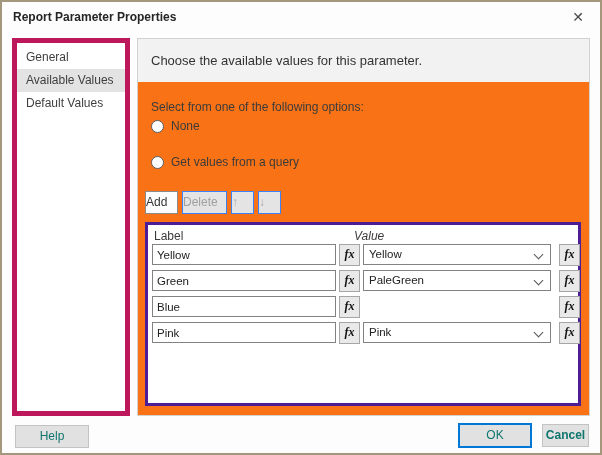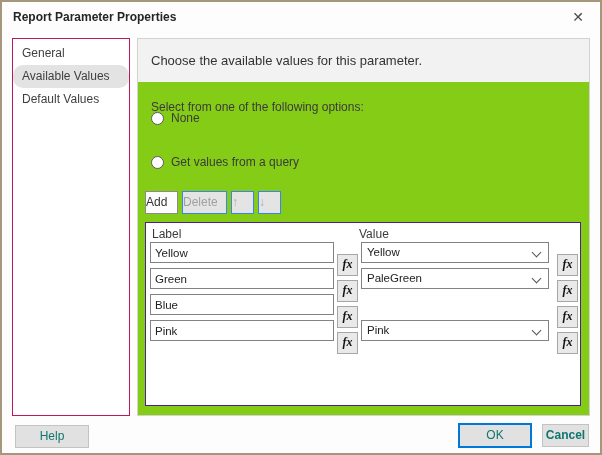--- a/index.html
+++ b/index.html
@@ -12,27 +12,27 @@
   }
 
   
   .titlebar { position: absolute; left: 0; top: 0; right: 0; height: 30px; background: #fdfdfd; }
   .titlebar .title { position: absolute; left: 11px; top: 8px; font-weight: bold; font-size: 12px; color: #252525; }
   .close-btn { position: absolute; right: 8px; top: 3px; width: 28px; height: 24px; text-align: center; line-height: 24px;
                font-size: 14px; color: #4a4a4a; cursor: pointer; }
 
   
   .sidebar { position: absolute; left: 10px; top: 36px; width: 118px; bottom: 37px;
-             background: #ffffff; border: 1px solid #be185d; padding-top: 3px; }
+             background: #ffffff; border: 5px solid #be185d; padding-top: 3px; }
   .side-item { height: 23px; line-height: 23px; padding-left: 9px; color: #3f3f3f; cursor: pointer; }
-  .side-item.selected { background: #e3e3e3; border-radius: 10px; }
+  .side-item.selected { background: #e3e3e3; }
 
   
   .main { position: absolute; left: 135px; top: 36px; right: 10px; bottom: 37px;
-          background: #84cc16; border: 1px solid #d4d2d0; padding-left: 48px; }
+          background: #f97316; border: 1px solid #d4d2d0; padding-left: 48px; }
   .main-heading { position: absolute; left: 0; right: 0; top: 0; height: 43px; background: #f2f2f2;
                   font-size: 13px; color: #333; padding: 14px 0 0 13px; }
   .options-label { position: absolute; left: 13px; top: 61px; color: #3b3b3b; }
 
   .radio-row { position: absolute; left: 13px; height: 16px; display: flex; align-items: center; cursor: pointer; }
   .radio-circle { width: 13px; height: 13px; border: 1px solid #5c5c5c; border-radius: 50%; background: #fff;
                   display: inline-block; position: relative; flex: 0 0 auto; }
   .radio-row.checked .radio-circle::after { content: ""; position: absolute; left: 2px; top: 2px; width: 7px; height: 7px;
                   border-radius: 50%; background: #3c3c3c; }
   .radio-label { margin-left: 7px; }
@@ -40,28 +40,28 @@
   
   .tb-btn { position: absolute; top: 152px; height: 23px; text-align: left; line-height: 21px; }
   .btn-add { left: 7px; width: 33px; background: #fcfcfc; border: 1px solid #8a8a8a; color: #333; cursor: pointer; }
   .btn-disabled { background: #e4e4e4; border: 1px solid #3b82f6; color: #a0a0a0; }
   .btn-delete { left: 44px; width: 45px; }
   .btn-up { left: 93px; width: 23px; color: #ababab; font-size: 12px; }
   .btn-down { left: 120px; width: 23px; color: #ababab; font-size: 12px; }
 
   
   .values-box { position: absolute; left: 7px; top: 183px; width: 436px; height: 184px;
-                border: 1px solid #4c1d95; background: #fff; }
+                border: 3px solid #4c1d95; background: #fff; }
   .col-header { position: absolute; top: 4px; height: 15px; color: #3b3b3b; }
   .col-label { left: 6px; }
-  .col-value { left: 213px; }
+  .col-value { left: 206px; font-style: italic; }
   .vrow { position: absolute; left: 0; width: 100%; height: 21px; }
   .vrow .label-input { position: absolute; left: 4px; top: 0; width: 184px; height: 21px; border: 1px solid #828282;
                         padding: 0 4px; font-family: inherit; font-size: 11.5px; color: #222; background: #fff; }
-  .fx-btn { position: absolute; top: 12px; width: 21px; height: 22px; background: #e9e9e9; border: 1px solid #a6a6a6;
+  .fx-btn { position: absolute; top: 0; width: 21px; height: 22px; background: #e9e9e9; border: 1px solid #a6a6a6;
             text-align: center; line-height: 19px; font-style: italic; font-weight: bold;
             font-family: "Liberation Serif", "DejaVu Serif", serif; font-size: 12px; color: #111; cursor: pointer; }
   .fx-1 { left: 191px; }
   .fx-2 { left: 411px; }
   .combo { position: absolute; left: 215px; top: 0; width: 188px; height: 21px; border: 1px solid #828282;
            background: #fff; cursor: pointer; }
   .combo .combo-text { position: absolute; left: 5px; top: 3px; font-size: 11.5px; color: #222; }
   .chevron { position: absolute; right: 8px; top: 6px; width: 7px; height: 7px;
              border-right: 1px solid #555; border-bottom: 1px solid #555; transform: rotate(45deg); }
 
@@ -85,21 +85,21 @@
   <div class="sidebar">
     <div class="side-item">General</div>
     <div class="side-item selected">Available Values</div>
     <div class="side-item">Default Values</div>
   </div>
 
   <div class="main">
     <div class="main-heading">Choose the available values for this parameter.</div>
     <div class="options-label">Select from one of the following options:</div>
 
-    <div class="radio-row" style="top:71px;align-items:center;">
+    <div class="radio-row" style="top:79px;align-items:center;">
       <span class="radio-circle"></span>
       <span class="radio-label">None</span>
     </div>
     <div class="radio-row" style="top:115px;">
       <span class="radio-circle"></span>
       <span class="radio-label">Get values from a query</span>
     </div>
 
     <div class="tb-btn btn-add">Add</div>
     <div class="tb-btn btn-disabled btn-delete">Delete</div>

